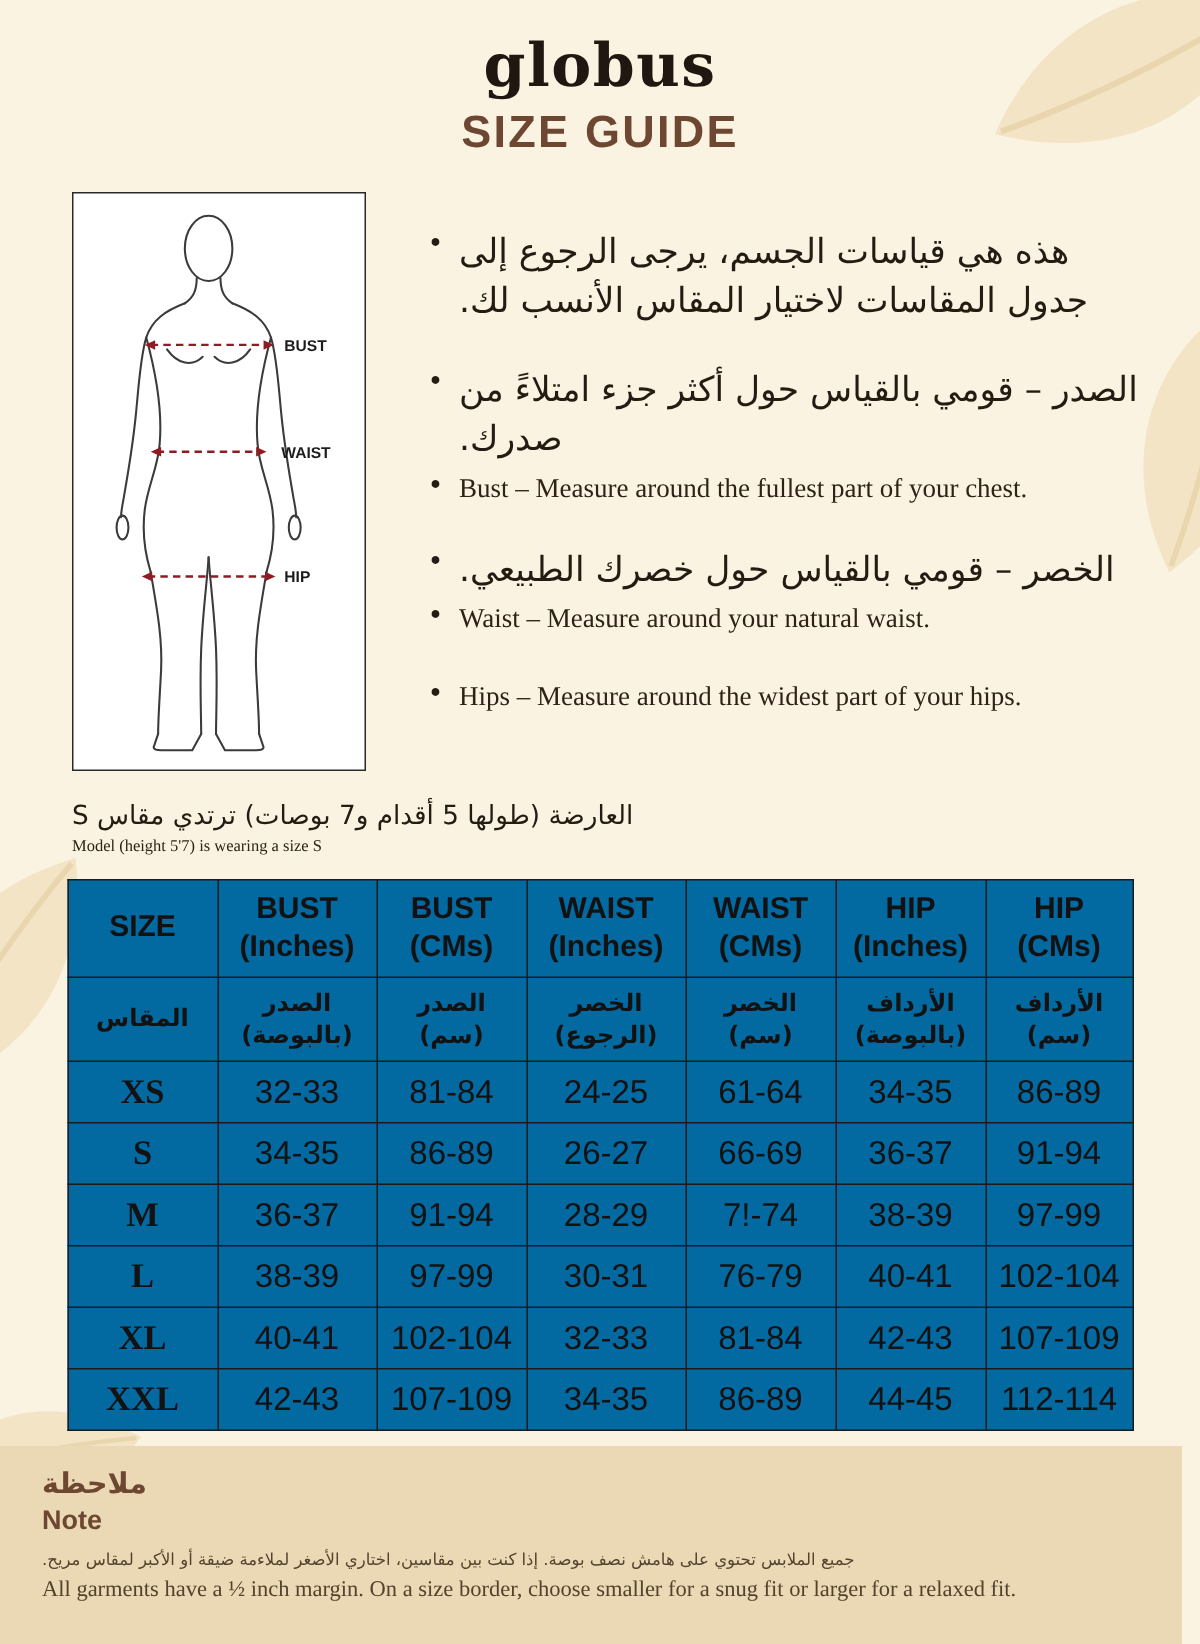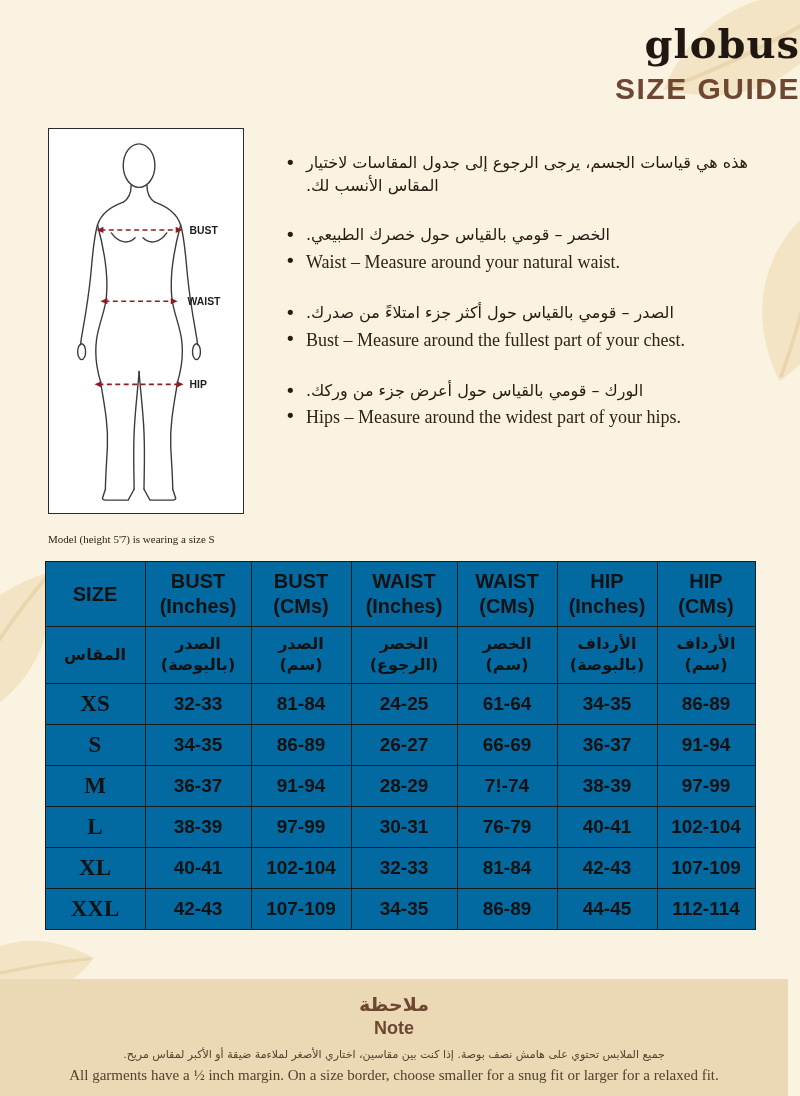--- a/index.html
+++ b/index.html
@@ -10,54 +10,54 @@
   }
   
   .leaf { position:absolute; z-index:0; }
   .lf { fill:#F2E4C5; }
   .lv { stroke:#E9D6AE; stroke-width:2.5; fill:none; }
   .leaf1 { top:-34px; right:-34px; transform:rotate(200deg); }
   .leaf2 { top:215px; right:-78px; transform:rotate(150deg); }
   .leaf3 { top:575px; left:-78px; transform:rotate(-10deg); }
   .leaf4 { top:912px; left:-40px; transform:rotate(35deg); }
 
-  header { position:relative; z-index:1; padding-top:22px; text-align:right; }
+  header { position:relative; z-index:1; padding-top:22px; text-align:center; }
   .brand { font-family:"DejaVu Serif", serif; font-weight:700; font-size:40px; line-height:1.1; letter-spacing:1px; color:#1f1710; }
   .title { margin:6px 0 0 0; font-family:"Liberation Sans", sans-serif; font-weight:700; font-size:30px; letter-spacing:1.5px; color:#6E4733; }
 
   .measure-row { position:relative; z-index:1; display:flex; align-items:flex-start; gap:38px; padding:22px 36px 0 48px; }
   .figure-box { flex:none; width:196px; height:386px; background:#ffffff; border:1.5px solid #2a2a2a; box-sizing:border-box; }
   .figure-box svg { width:100%; height:100%; display:block; }
   .body-line { stroke:#3b3b3b; fill:none; stroke-width:1.4; stroke-linecap:round; }
   .hand { stroke:#3b3b3b; fill:none; stroke-width:1.4; }
   .m-dash { stroke:#8e1c22; stroke-width:1.6; stroke-dasharray:5 3.5; }
   .m-arrow { fill:#8e1c22; }
   .m-label { font-family:"Liberation Sans", sans-serif; font-size:10.5px; font-weight:bold; fill:#1c1c1c; }
 
   .instructions { flex:1; padding-top:24px; }
   .group + .group { margin-top:27px; }
   .b { position:relative; padding-left:24px; margin-bottom:3px; }
   .b::before { content:"•"; position:absolute; left:3px; top:0; color:#241c12; font-size:18px; }
-  .ar-text { display:block; direction:rtl; text-align:left; font-family:"DejaVu Sans", sans-serif; font-size:16px; line-height:1.42; color:#241c12; }
+  .ar-text { display:block; direction:rtl; text-align:left; font-family:"DejaVu Sans", sans-serif; font-size:23px; line-height:1.42; color:#241c12; }
   .en-text { display:block; font-family:"Liberation Serif", serif; font-size:18px; line-height:1.38; color:#2e2316; }
 
   .model-note { position:relative; z-index:1; margin:18px 0 0 48px; }
   .model-ar { direction:rtl; text-align:left; font-size:17.5px; line-height:1.4; color:#241c12; }
   .model-en { font-family:"Liberation Serif", serif; font-size:11px; line-height:1.4; color:#2e2316; }
 
   .size-table { position:relative; z-index:1; width:710px; margin:14px auto 0 auto; border-collapse:collapse; background:#0369a1; table-layout:fixed; }
   .size-table th, .size-table td {
     border:1.3px solid #1b1b1b; text-align:center; vertical-align:middle; padding:7px 3px; color:#121212;
   }
   .h-en { font-family:"Liberation Sans", sans-serif; font-weight:700; font-size:20px; line-height:1.25; white-space:pre-line; padding-top:9px; padding-bottom:9px; }
   .h-ar { font-family:"DejaVu Sans", sans-serif; font-weight:700; font-size:16px; line-height:1.3; white-space:pre-line; direction:rtl; }
   .size-cell { font-family:Liberation Serif, serif; font-weight:700; font-size:23px; }
-  .val-cell { font-family:"Liberation Sans", sans-serif; font-size:19px; font-weight:700; }
-
-  .note-band { position:absolute; z-index:1; left:0; right:12px; bottom:0; background:#EBD8B4; text-align:center; padding:13px 28px 10px 28px; box-sizing:border-box; }
+  .val-cell { font-family:"Liberation Sans", sans-serif; font-size:22px; font-weight:400; }
+
+  .note-band { position:absolute; z-index:1; left:0; right:12px; bottom:0; background:#EBD8B4; text-align:left; padding:13px 28px 25px 28px; box-sizing:border-box; }
   .note-title-ar { direction:rtl; font-weight:700; font-size:19px; color:#6E4733; line-height:1.3; }
   .note-title-en { font-family:"Liberation Sans", sans-serif; font-weight:700; font-size:18px; color:#6E4733; line-height:1.35; }
   .note-body-ar { direction:rtl; font-size:11px; color:#53422e; margin-top:6px; line-height:1.4; }
   .note-body-en { font-family:"Liberation Serif", serif; font-size:15px; color:#53422e; margin-top:3px; line-height:1.4; }
 </style>
 </head>
 <body>
 
 <div class="page">
 
@@ -122,46 +122,44 @@
     </div>
 
     <div class="instructions">
       <div class="group">
         <div class="b">
             <span class="ar-text">هذه هي قياسات الجسم، يرجى الرجوع إلى جدول المقاسات لاختيار المقاس الأنسب لك.</span>
           </div>
       </div>
       <div class="group">
         <div class="b">
+            <span class="ar-text">الصدر – قومي بالقياس حول أكثر جزء امتلاءً من صدرك.</span>
+          </div>
+        <div class="b">
+            <span class="en-text">Bust – Measure around the fullest part of your chest.</span>
+          </div>
+      </div>
+      <div class="group">
+        <div class="b">
             <span class="ar-text">الخصر – قومي بالقياس حول خصرك الطبيعي.</span>
           </div>
         <div class="b">
             <span class="en-text">Waist – Measure around your natural waist.</span>
           </div>
       </div>
       <div class="group">
-        <div class="b">
-            <span class="ar-text">الصدر – قومي بالقياس حول أكثر جزء امتلاءً من صدرك.</span>
-          </div>
-        <div class="b">
-            <span class="en-text">Bust – Measure around the fullest part of your chest.</span>
-          </div>
-      </div>
-      <div class="group">
-        <div class="b">
-            <span class="ar-text">الورك – قومي بالقياس حول أعرض جزء من وركك.</span>
-          </div>
         <div class="b">
             <span class="en-text">Hips – Measure around the widest part of your hips.</span>
           </div>
       </div>
     </div>
   </section>
 
   <div class="model-note">
+    <div class="model-ar">العارضة (طولها 5 أقدام و7 بوصات) ترتدي مقاس S</div>
     <div class="model-en">Model (height 5'7) is wearing a size S</div>
   </div>
 
   <table class="size-table">
     <colgroup>
       <col style="width:100px">
         <col style="width:106px">
         <col style="width:100px">
       <col style="width:106px">
         <col style="width:100px">

